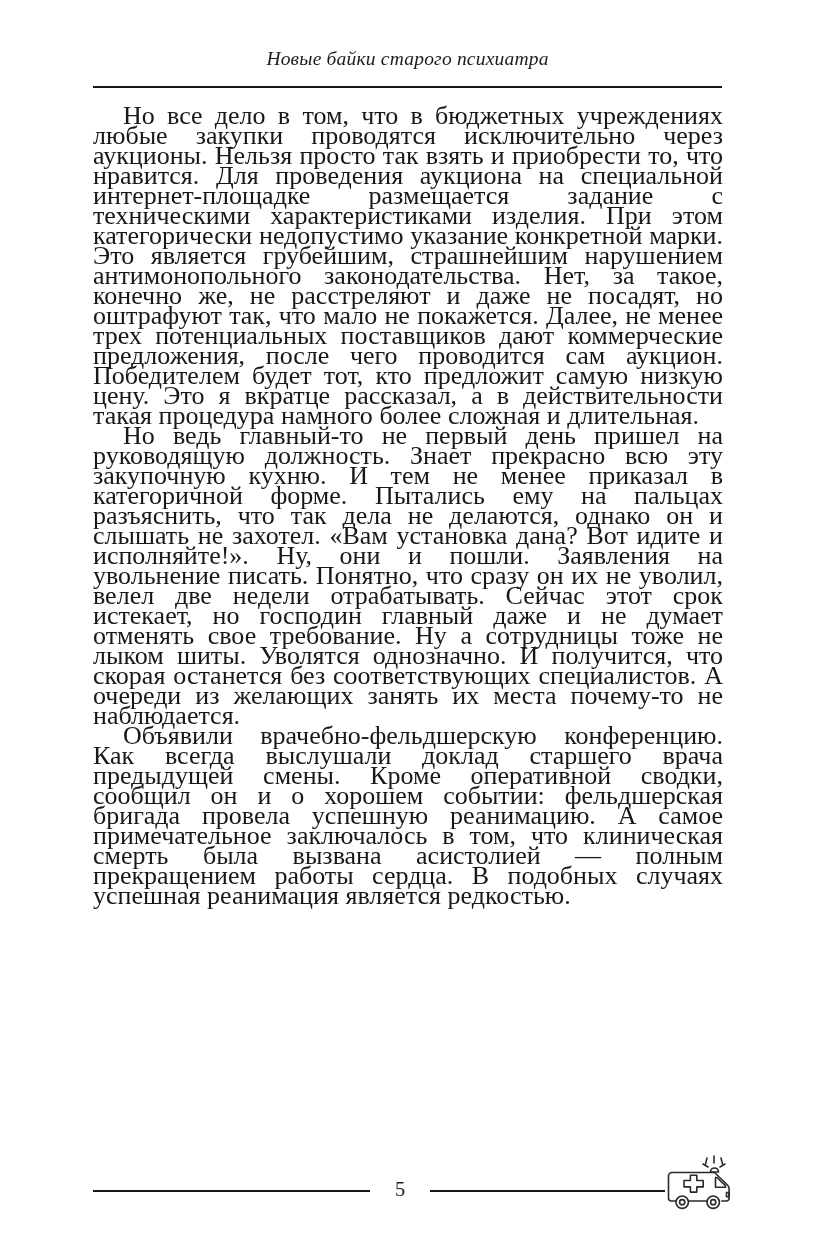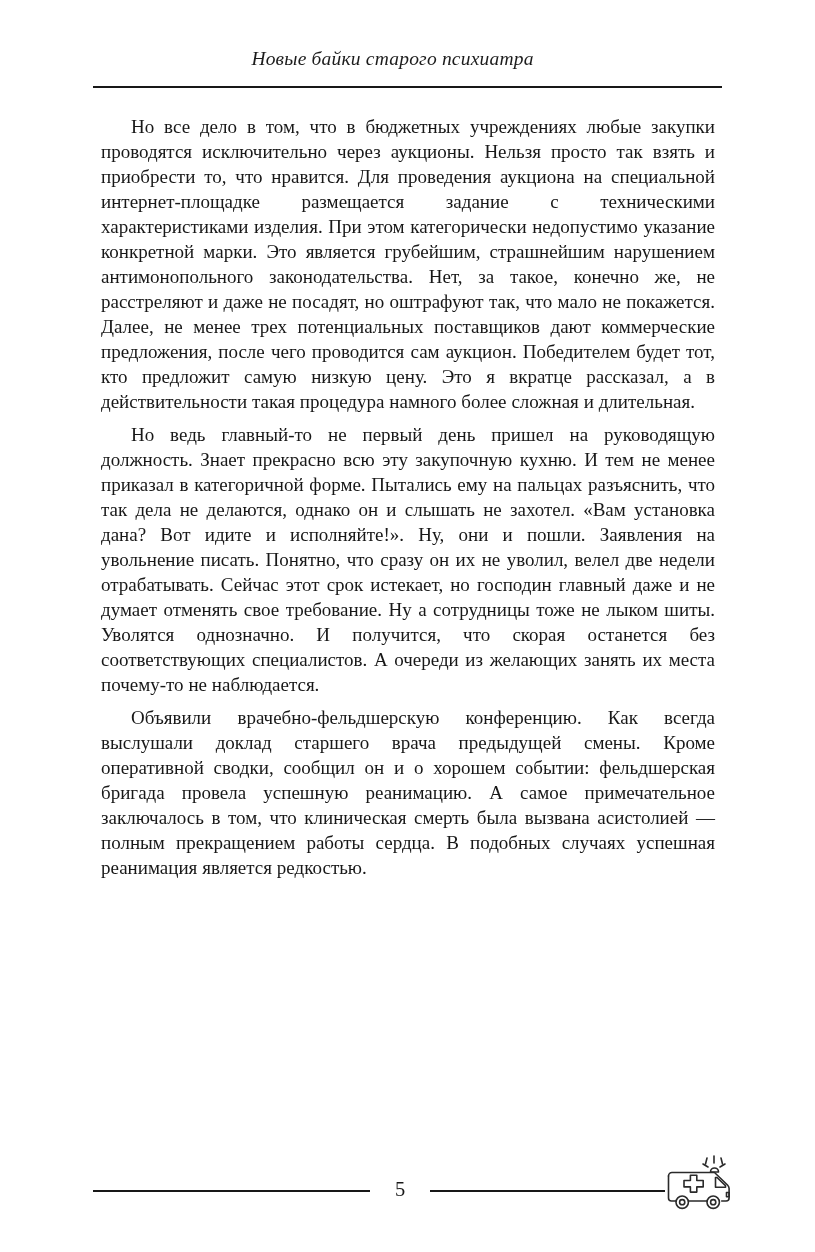--- a/index.html
+++ b/index.html
@@ -15,21 +15,21 @@
     background: #ffffff;
     overflow: hidden;
     font-family: "Liberation Serif", "DejaVu Serif", serif;
     color: #1a1a1a;
     box-sizing: border-box;
   }
 
   
   .running-head {
     position: absolute;
-    left: 78px;
+    left: 93px;
     top: 48px;
     width: 629px;
     text-align: center;
     font-style: italic;
     font-size: 19.5px;
     letter-spacing: 0.2px;
     color: #1c1c1c;
     white-space: nowrap;
   }
 
@@ -44,25 +44,25 @@
 
   
   .text-column {
     position: absolute;
     left: 93px;
     top: 106px;
     width: 630px;
   }
 
   .para {
-    margin: 8px;
+    margin: 0;
     text-align: justify;
     text-justify: inter-word;
-    font-size: 19px;
-    line-height: 25px;
+    font-size: 26px;
+    line-height: 20px;
     text-indent: 30px;
     color: #181818;
     hyphens: manual;
     word-spacing: 0.1px;
   }
 
   
   .footer {
     position: absolute;
     left: 93px;

